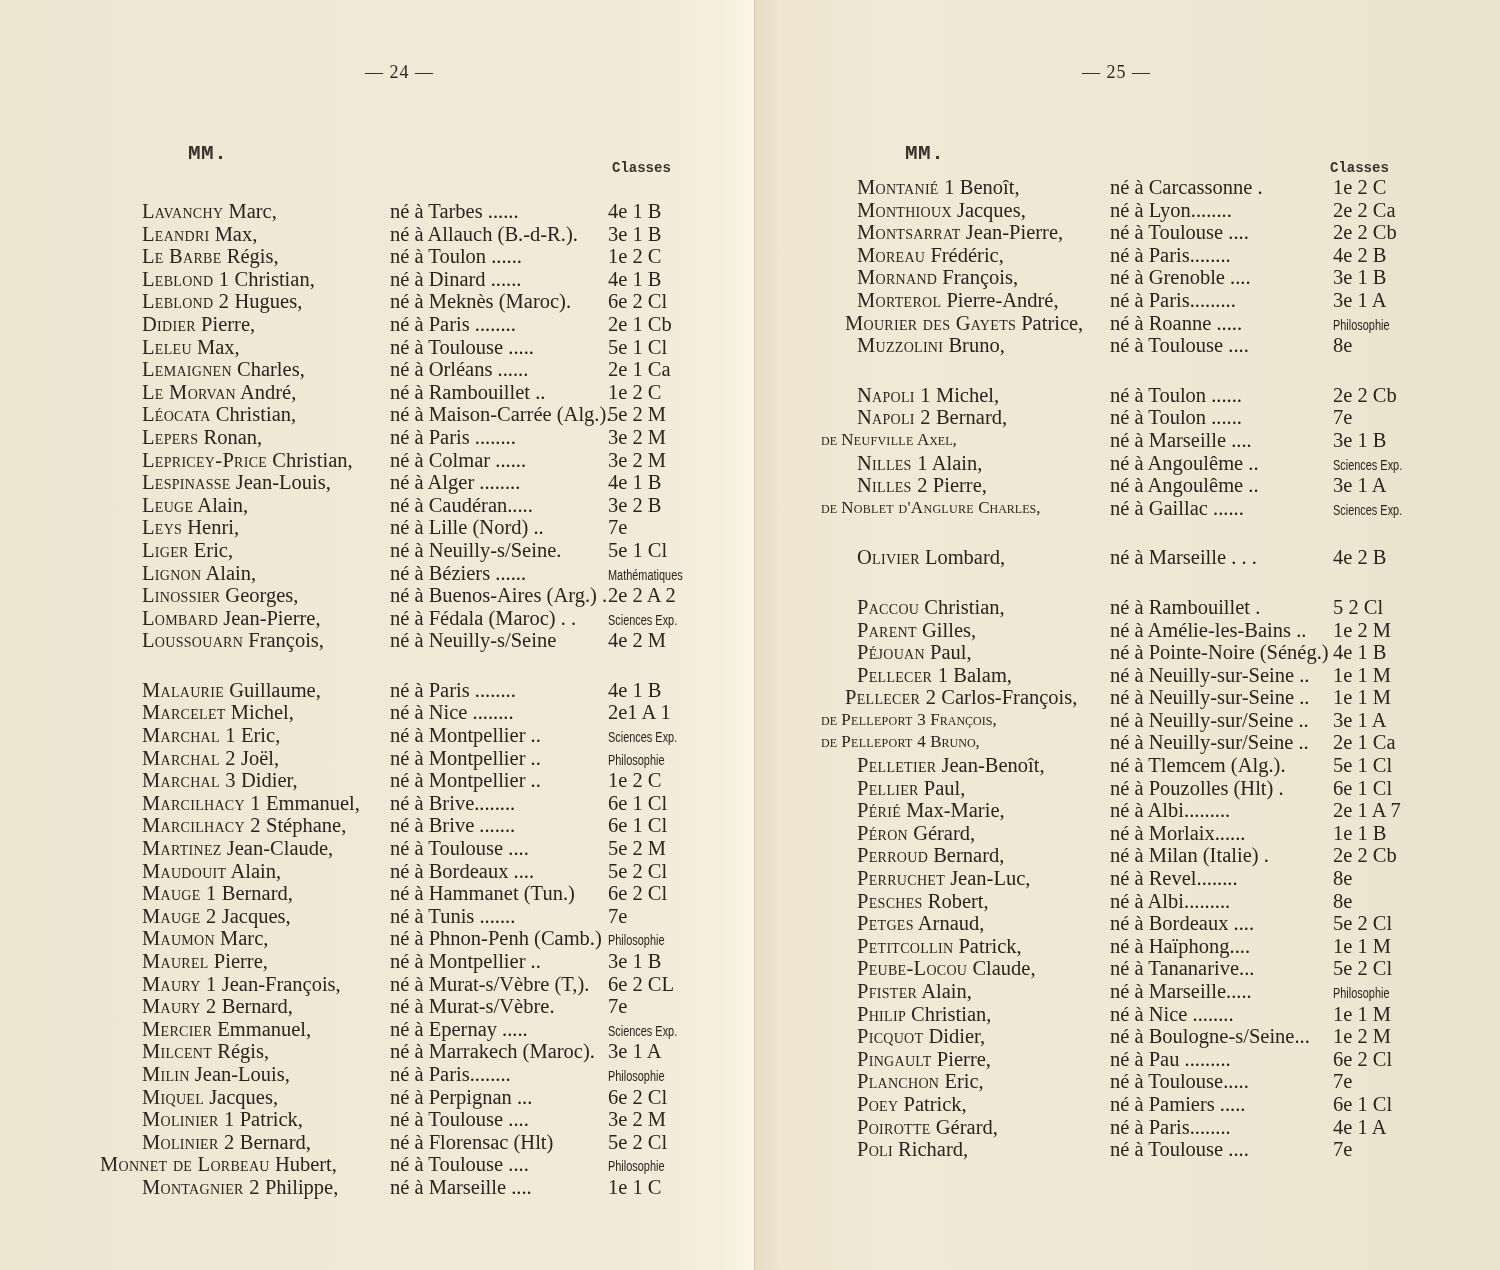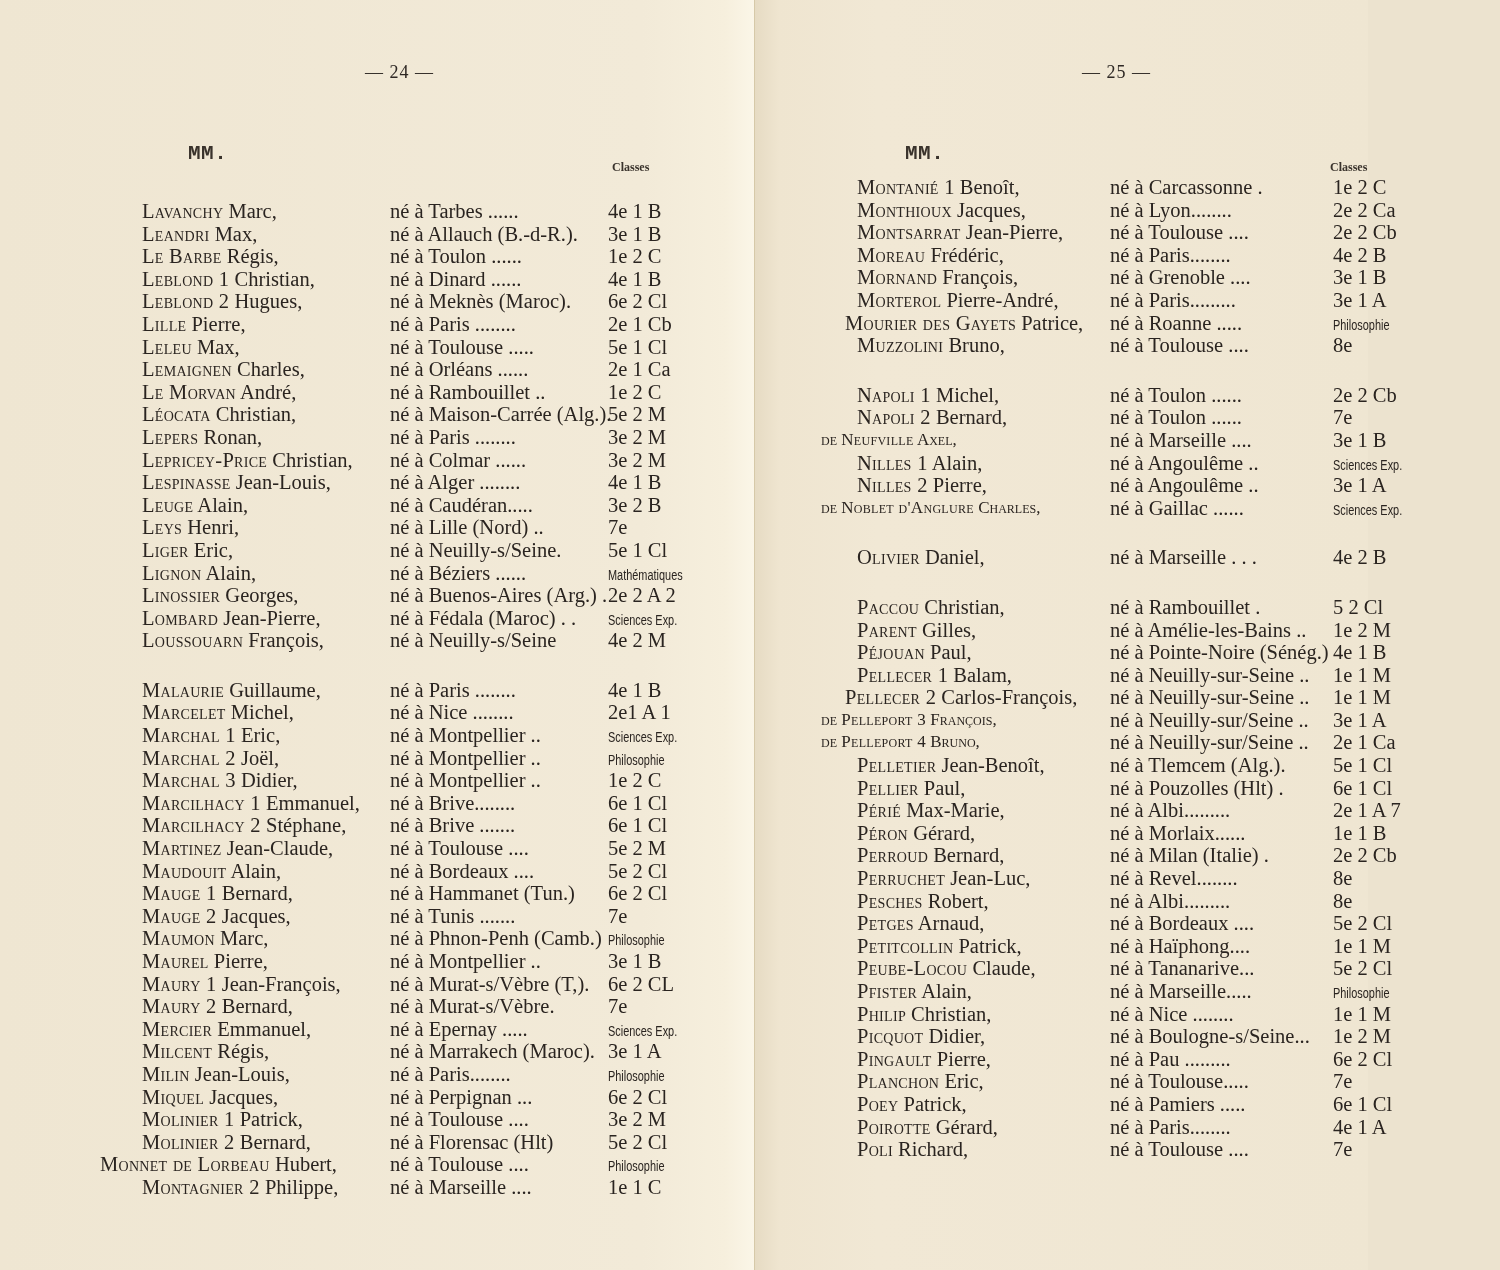--- a/index.html
+++ b/index.html
@@ -23,21 +23,21 @@
   .pagenum {
     position: absolute; top: 62px; font-size: 18px; letter-spacing: 1px; color: #2e2824;
   }
   .left .pagenum { left: 365px; }
   .right .pagenum { left: 327px; }
 
   .mm { position: absolute; top: 142px; font-size: 21px; font-weight: bold; color: #3a332c; letter-spacing: 0.5px; font-family: Liberation Mono, monospace; }
   .left .mm { left: 188px; }
   .right .mm { left: 150px; }
 
-  .classes-head { position: absolute; top: 160px; font-size: 12px; font-weight: bold; color: #3a332c; }
+  .classes-head { position: absolute; top: 160px; font-size: 14px; font-weight: bold; color: #3a332c; font-family: Liberation Mono, monospace; }
   .left .classes-head { left: 612px; }
   .right .classes-head { left: 575px; }
 
   .list { position: absolute; top: 176px; }
   .left .list { left: 0; width: 755px; margin-top: 24px; }
   .right .list { left: 0; width: 745px; }
 
   .row { position: relative; height: 22.6px; font-size: 20.5px; line-height: 22.6px; white-space: nowrap; }
   .gap { height: 27px; }
   .row .name { position: absolute; }
@@ -85,21 +85,21 @@
         <span class="name"><span class="sc">Leblond 1</span> <span>Christian,</span></span>
         <span class="birth">né à Dinard ......</span>
         <span class="cls"><span>4e 1 B</span></span>
       </div>
       <div class="row">
         <span class="name"><span class="sc">Leblond 2</span> <span>Hugues,</span></span>
         <span class="birth">né à Meknès (Maroc).</span>
         <span class="cls"><span>6e 2 Cl</span></span>
       </div>
       <div class="row">
-        <span class="name"><span class="sc">Lille</span> <span>Pierre,</span></span>
+        <span class="name"><span class="sc">Didier</span> <span>Pierre,</span></span>
         <span class="birth">né à Paris ........</span>
         <span class="cls"><span>2e 1 Cb</span></span>
       </div>
       <div class="row">
         <span class="name"><span class="sc">Leleu</span> <span>Max,</span></span>
         <span class="birth">né à Toulouse .....</span>
         <span class="cls"><span>5e 1 Cl</span></span>
       </div>
       <div class="row">
         <span class="name"><span class="sc">Lemaignen</span> <span>Charles,</span></span>
@@ -358,21 +358,21 @@
         <span class="birth">né à Angoulême ..</span>
         <span class="cls"><span>3e 1 A</span></span>
       </div>
       <div class="row">
         <span class="name de"><span class="de">de</span> <span class="sc">Noblet d'Anglure</span> <span>Charles,</span></span>
         <span class="birth">né à Gaillac ......</span>
         <span class="cls"><span class="alt">Sciences Exp.</span></span>
       </div>
       <div class="gap"></div>
       <div class="row">
-        <span class="name"><span class="sc">Olivier</span> <span>Daniel,</span></span>
+        <span class="name"><span class="sc">Olivier</span> <span>Lombard,</span></span>
         <span class="birth">né à Marseille . . .</span>
         <span class="cls"><span>4e 2 B</span></span>
       </div>
       <div class="gap"></div>
       <div class="row">
         <span class="name"><span class="sc">Paccou</span> <span>Christian,</span></span>
         <span class="birth">né à Rambouillet .</span>
         <span class="cls"><span>5 2 Cl</span></span>
       </div>
       <div class="row">

